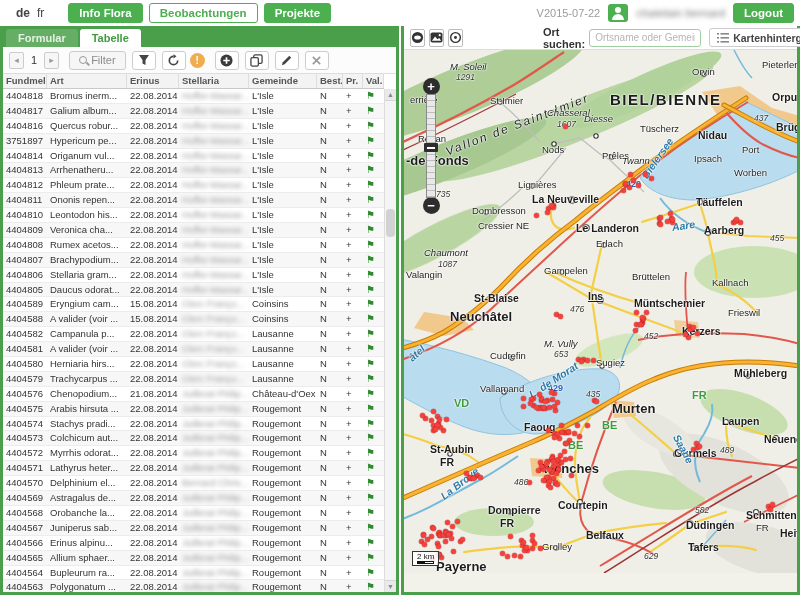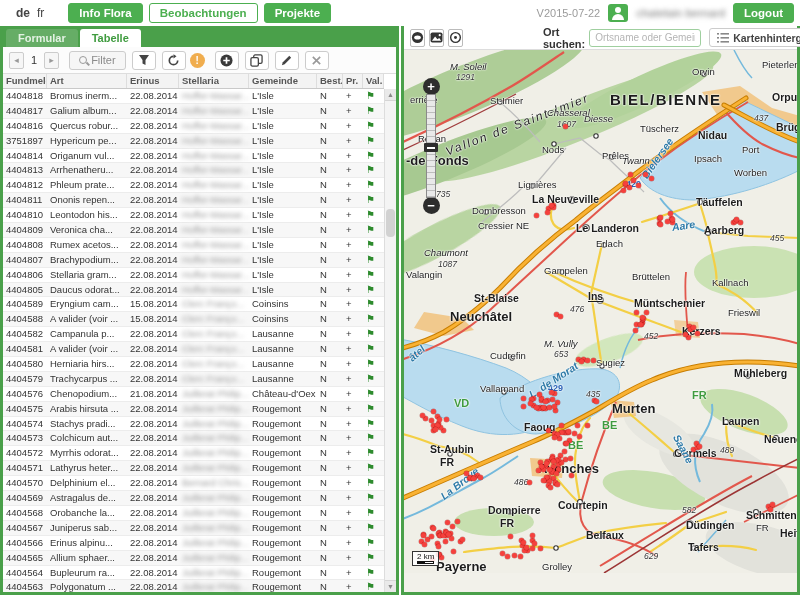--- a/index.html
+++ b/index.html
@@ -766,28 +766,28 @@
         <span class="ml town" style="left: 270px; top: 398px;">Gurmels</span>
         <span class="ml town" style="left: 120px; top: 372px;">Faoug</span>
         <span class="ml lg" style="left: 134px; top: 412px;">Avenches</span>
         <span class="ml elev" style="left: 110px; top: 428px;">486</span>
         <span class="ml town" style="left: 26px; top: 394px;">St-Aubin</span>
         <span class="ml town" style="left: 36px; top: 407px;">FR</span>
         <span class="ml water" style="left: 38px; top: 442px; transform: rotate(-38deg);">La Broye</span>
         <span class="ml town" style="left: 84px; top: 455px;">Dompierre</span>
         <span class="ml town" style="left: 96px; top: 468px;">FR</span>
         <span class="ml town" style="left: 154px; top: 450px;">Courtepin</span>
-        <span class="ml village" style="left: 138px; top: 492px; margin-top: 20px;">Grolley</span>
+        <span class="ml village" style="left: 138px; top: 492px;">Grolley</span>
         <span class="ml town" style="left: 182px; top: 480px;">Belfaux</span>
         <span class="ml elev" style="left: 240px; top: 502px;">629</span>
         <span class="ml town" style="left: 318px; top: 366px;">Laupen</span>
         <span class="ml town" style="left: 360px; top: 384px;">Neuenegg</span>
         <span class="ml elev" style="left: 316px; top: 396px;">489</span>
         <span class="ml water" style="left: 272px; top: 380px; transform: rotate(62deg);">Saane</span>
-        <span class="ml elev" style="left: 278px; top: 456px;">582</span>
+        <span class="ml elev" style="left: 291px; top: 456px;">582</span>
         <span class="ml town" style="left: 282px; top: 470px;">Düdingen</span>
         <span class="ml town" style="left: 342px; top: 460px;">Schmitten</span>
         <span class="ml village" style="left: 352px; top: 473px;">FR</span>
         <span class="ml town" style="left: 376px; top: 478px;">Heiten</span>
         <span class="ml town" style="left: 284px; top: 492px;">Tafers</span>
         <span class="ml lg" style="left: 32px; top: 510px;">Payerne</span>
       </div>
     <div id="dots">
         <span class="dot" style="left: 130.031px; top: 163.407px;"></span>
         <span class="dot" style="left: 141.978px; top: 155.649px;"></span>

